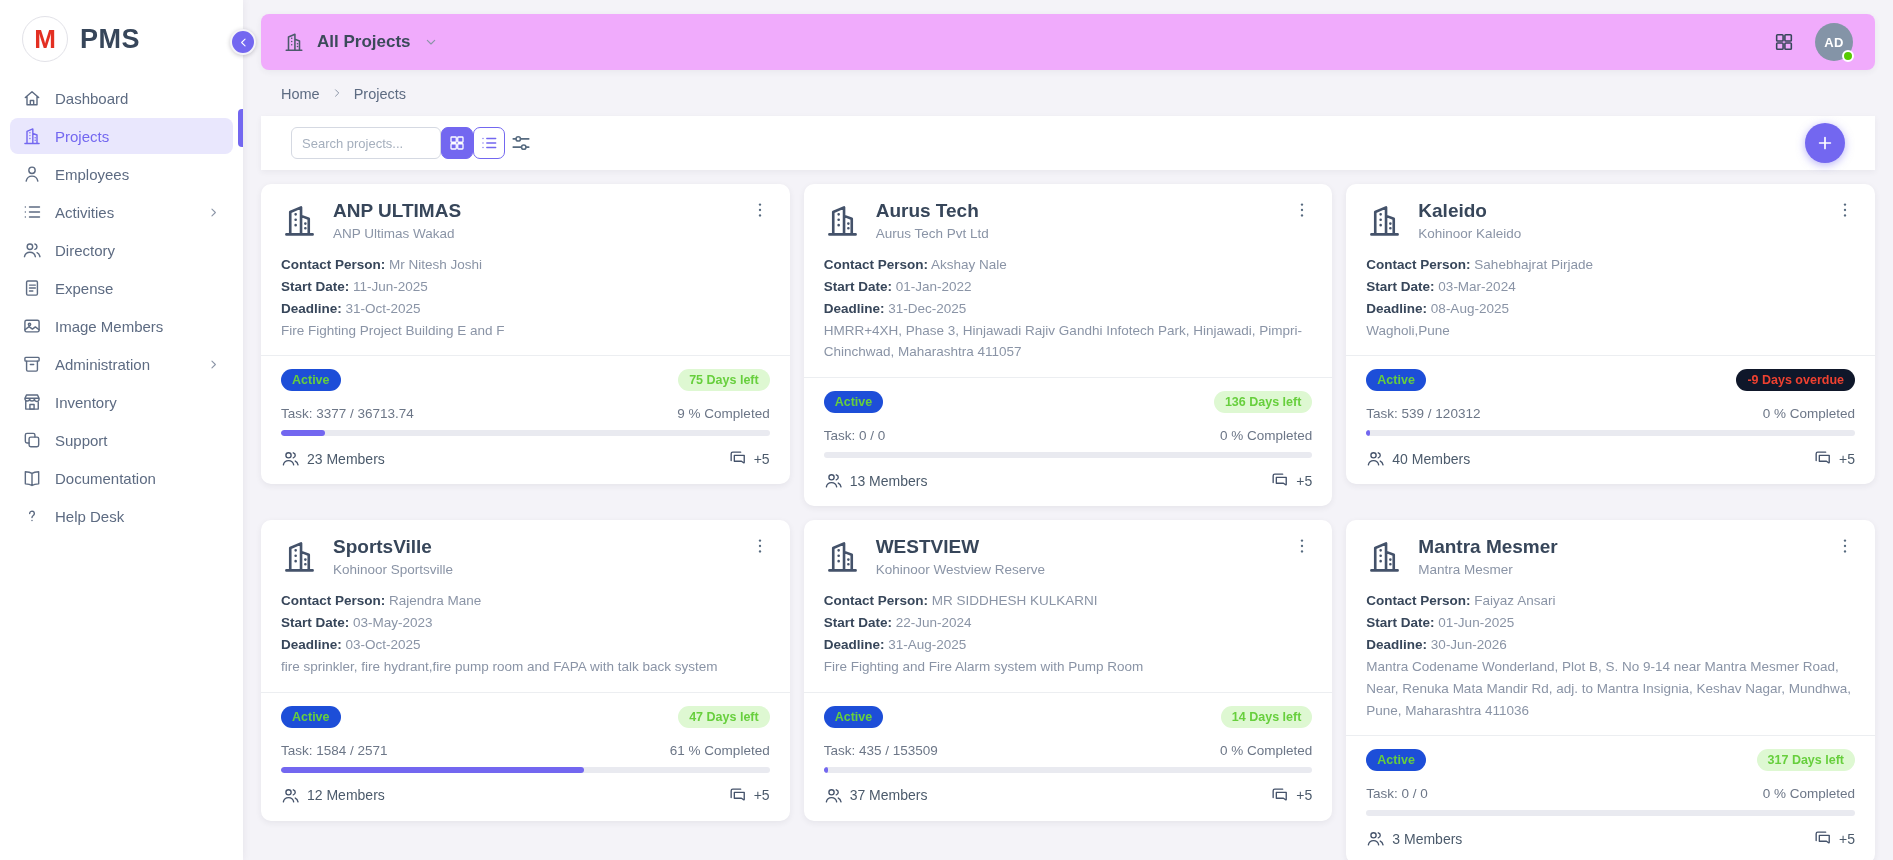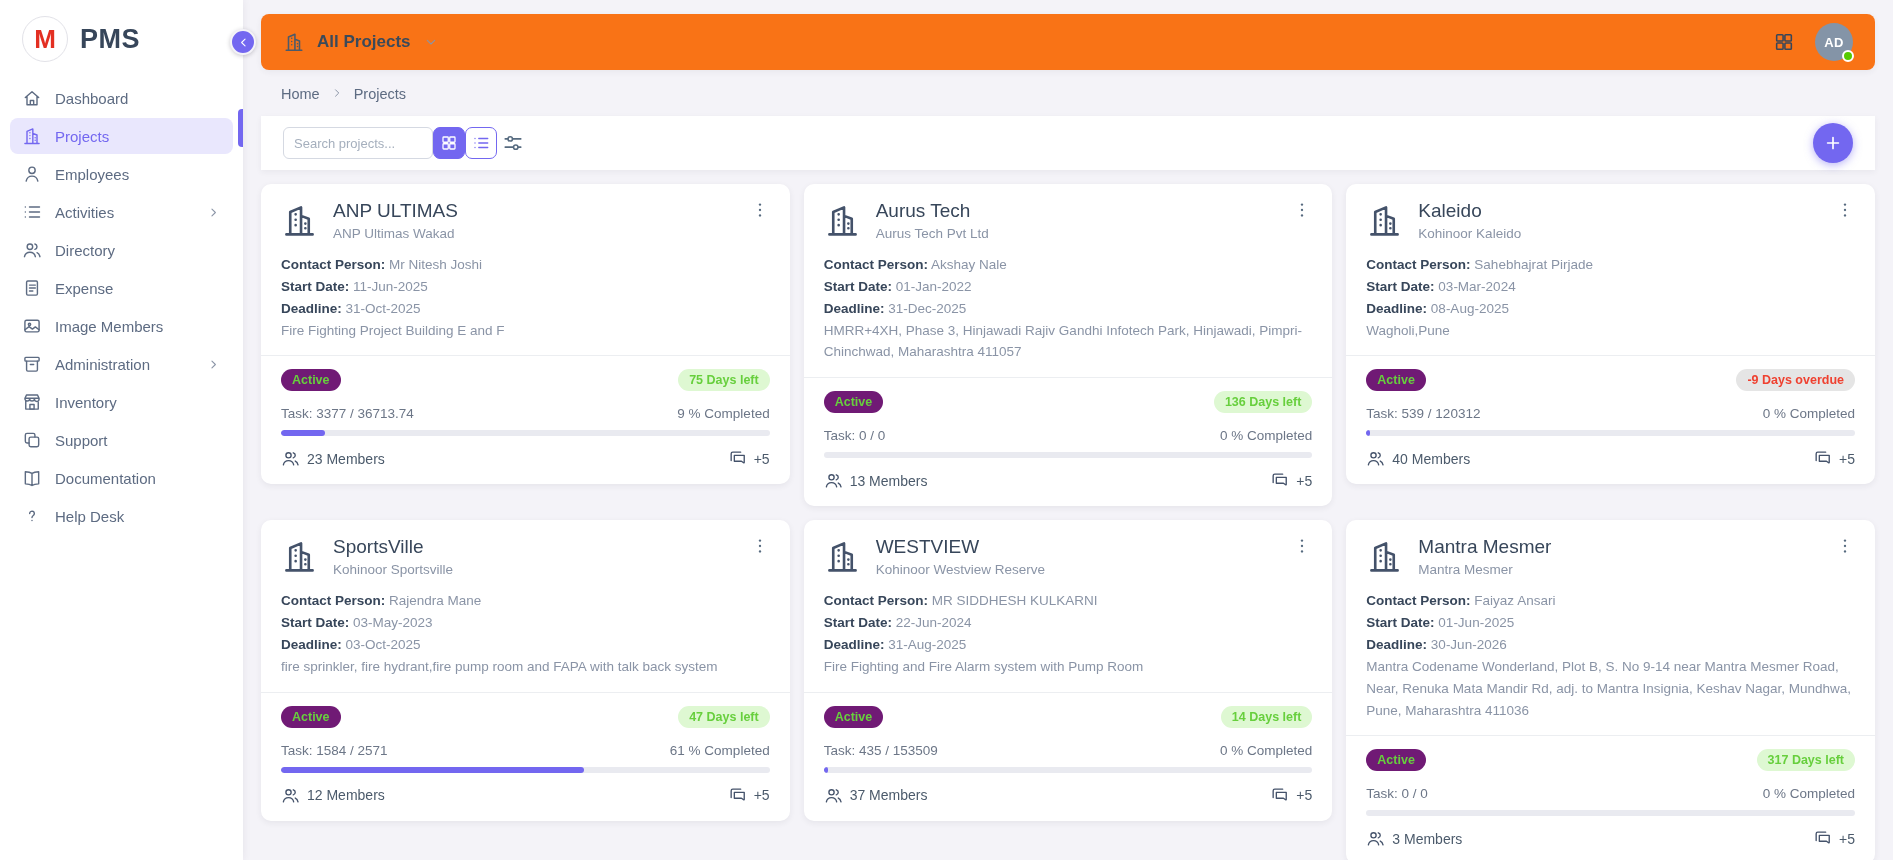--- a/index.html
+++ b/index.html
@@ -23,68 +23,68 @@
     border-radius:8px; color:#5d6b82; font-size:15px; cursor:pointer; }
   .nav li .nav-icon { width:20px; height:20px; flex:none; }
   .nav li .chev { margin-left:auto; width:15px; height:15px; color:#8a94a6; }
   .nav li.active { background:#e9e7fd; color:#7367f0; }
   .active-indicator { position:absolute; right:0; top:109px; width:5px; height:38px; background:#7367f0;
     border-radius:4px 0 0 4px; }
 
   
   .main { position:absolute; left:243px; top:0; right:0; bottom:0; padding:14px 18px 0 18px; }
 
-  .topbar { background:#f97316; border-radius:8px; height:56px; display:flex; align-items:center;
+  .topbar { background:#f0abfc; border-radius:8px; height:56px; display:flex; align-items:center;
     padding:0 22px; box-shadow:0 2px 6px rgba(47,43,61,.06); }
   .topbar-left { display:flex; align-items:center; gap:12px; }
   .topbar-title { font-size:17px; font-weight:bold; color:#3b4a5a; }
   .topbar-right { margin-left:auto; display:flex; align-items:center; gap:20px; }
   .apps-icon { width:22px; height:22px; color:#37465a; cursor:pointer; }
   .avatar { position:relative; width:38px; height:38px; border-radius:50%; background:#8494a7; color:#fff;
     font-size:13px; font-weight:bold; display:flex; align-items:center; justify-content:center; cursor:pointer; letter-spacing:.4px; }
   .avatar .status-dot { position:absolute; right:-1px; bottom:-1px; width:12px; height:12px; border-radius:50%;
     background:#56ca00; border:2px solid #fff; }
 
   .breadcrumb { display:flex; gap:10px; padding:16px 0 14px 20px; font-size:14.5px; color:#5d6b82; }
   .breadcrumb .crumb { cursor:pointer; }
   .breadcrumb .bc-sep { width:14px; height:14px; color:#8a94a6; }
 
   .toolbar { background:#fff; border-radius:0; height:54px; display:flex; align-items:center; 
-    padding:0 22px; box-shadow:0 2px 6px rgba(47,43,61,.06); }
+    padding:0 30px; box-shadow:0 2px 6px rgba(47,43,61,.06); }
   .search-input { width:150px; height:32px; border:1px solid #d5d9e2; border-radius:6px; padding:0 10px;
     font-size:13px; color:#4b5a6b; outline:none; font-family:inherit; background:#fff; }
   .search-input::placeholder { color:#a5afbd; }
   .view-btn { width:32px; height:32px; border-radius:7px; display:flex; align-items:center; justify-content:center; cursor:pointer; }
   .view-btn svg { width:18px; height:18px; }
   .view-btn.grid-active { background:#7367f0; color:#fff; border:1px solid #7367f0; }
   .view-btn.list-outline { background:#fff; color:#7367f0; border:1px solid #7367f0; }
   .filter-btn { width:32px; height:32px; display:flex; align-items:center; justify-content:center; color:#566a7f; cursor:pointer; }
   .filter-btn svg { width:22px; height:22px; }
   .add-btn { margin-left:auto; width:40px; height:40px; border-radius:50%; background:#7367f0; color:#fff;
     display:flex; align-items:center; justify-content:center; cursor:pointer; box-shadow:0 2px 8px rgba(115,103,240,.5); }
   .add-btn svg { width:20px; height:20px; stroke-width:2; }
 
   
   .grid { margin-top:14px; display:grid; grid-template-columns:repeat(3,1fr); gap:14px; align-items:start; }
   .card { background:#fff; border-radius:10px; box-shadow:0 2px 6px rgba(47,43,61,.07); padding:16px 20px 16px 20px; }
   .card-head { display:flex; align-items:flex-start; gap:15px; }
   .card-building { width:37px; height:37px; color:#44526a; flex:none; margin-top:2px; }
-  .card-title { font-size:19px; font-weight:normal; color:#37465a; }
+  .card-title { font-size:19px; font-weight:bold; color:#37465a; }
   .card-subtitle { font-size:13.5px; color:#8a94a6; margin-top:4px; }
   .kebab { margin-left:auto; width:20px; height:20px; color:#566a7f; cursor:pointer; }
   .card-info { margin-top:13px; font-size:13.5px; line-height:1.62; }
   .card-info .lbl { font-weight:bold; color:#37465a; }
   .card-info .val { color:#8a94a6; }
   .card-desc { color:#8a94a6; }
   .card-divider { border:none; border-top:1px solid #eceef1; margin:14px -20px 13px -20px; }
   .badge-row { display:flex; align-items:center; justify-content:space-between; }
   .badge { font-size:12.5px; font-weight:bold; padding:4px 11px; border-radius:20px; }
-  .badge.status { background:#701a75; color:#67cf3d; }
+  .badge.status { background:#1d4ed8; color:#67cf3d; }
   .days-badge.green { background:#def8d2; color:#67cf3d; }
-  .days-badge.red { background:#e5e5e5; color:#ef4130; }
+  .days-badge.red { background:#0f172a; color:#ef4130; }
   .task-row { display:flex; justify-content:space-between; font-size:13.5px; color:#6c7687; margin-top:15px; }
   .progress { margin-top:9px; height:6px; border-radius:3px; background:#e9eaf0; overflow:hidden; }
   .progress-fill { height:100%; background:#7367f0; border-radius:3px; }
   .card-foot { display:flex; align-items:center; margin-top:13px; font-size:14px; color:#4b5a6b; }
   .foot-left, .foot-right { display:flex; align-items:center; gap:7px; }
   .foot-right { margin-left:auto; }
   .foot-left svg, .foot-right svg { width:19px; height:19px; color:#44526a; }
 </style>
 </head>
 <body>

